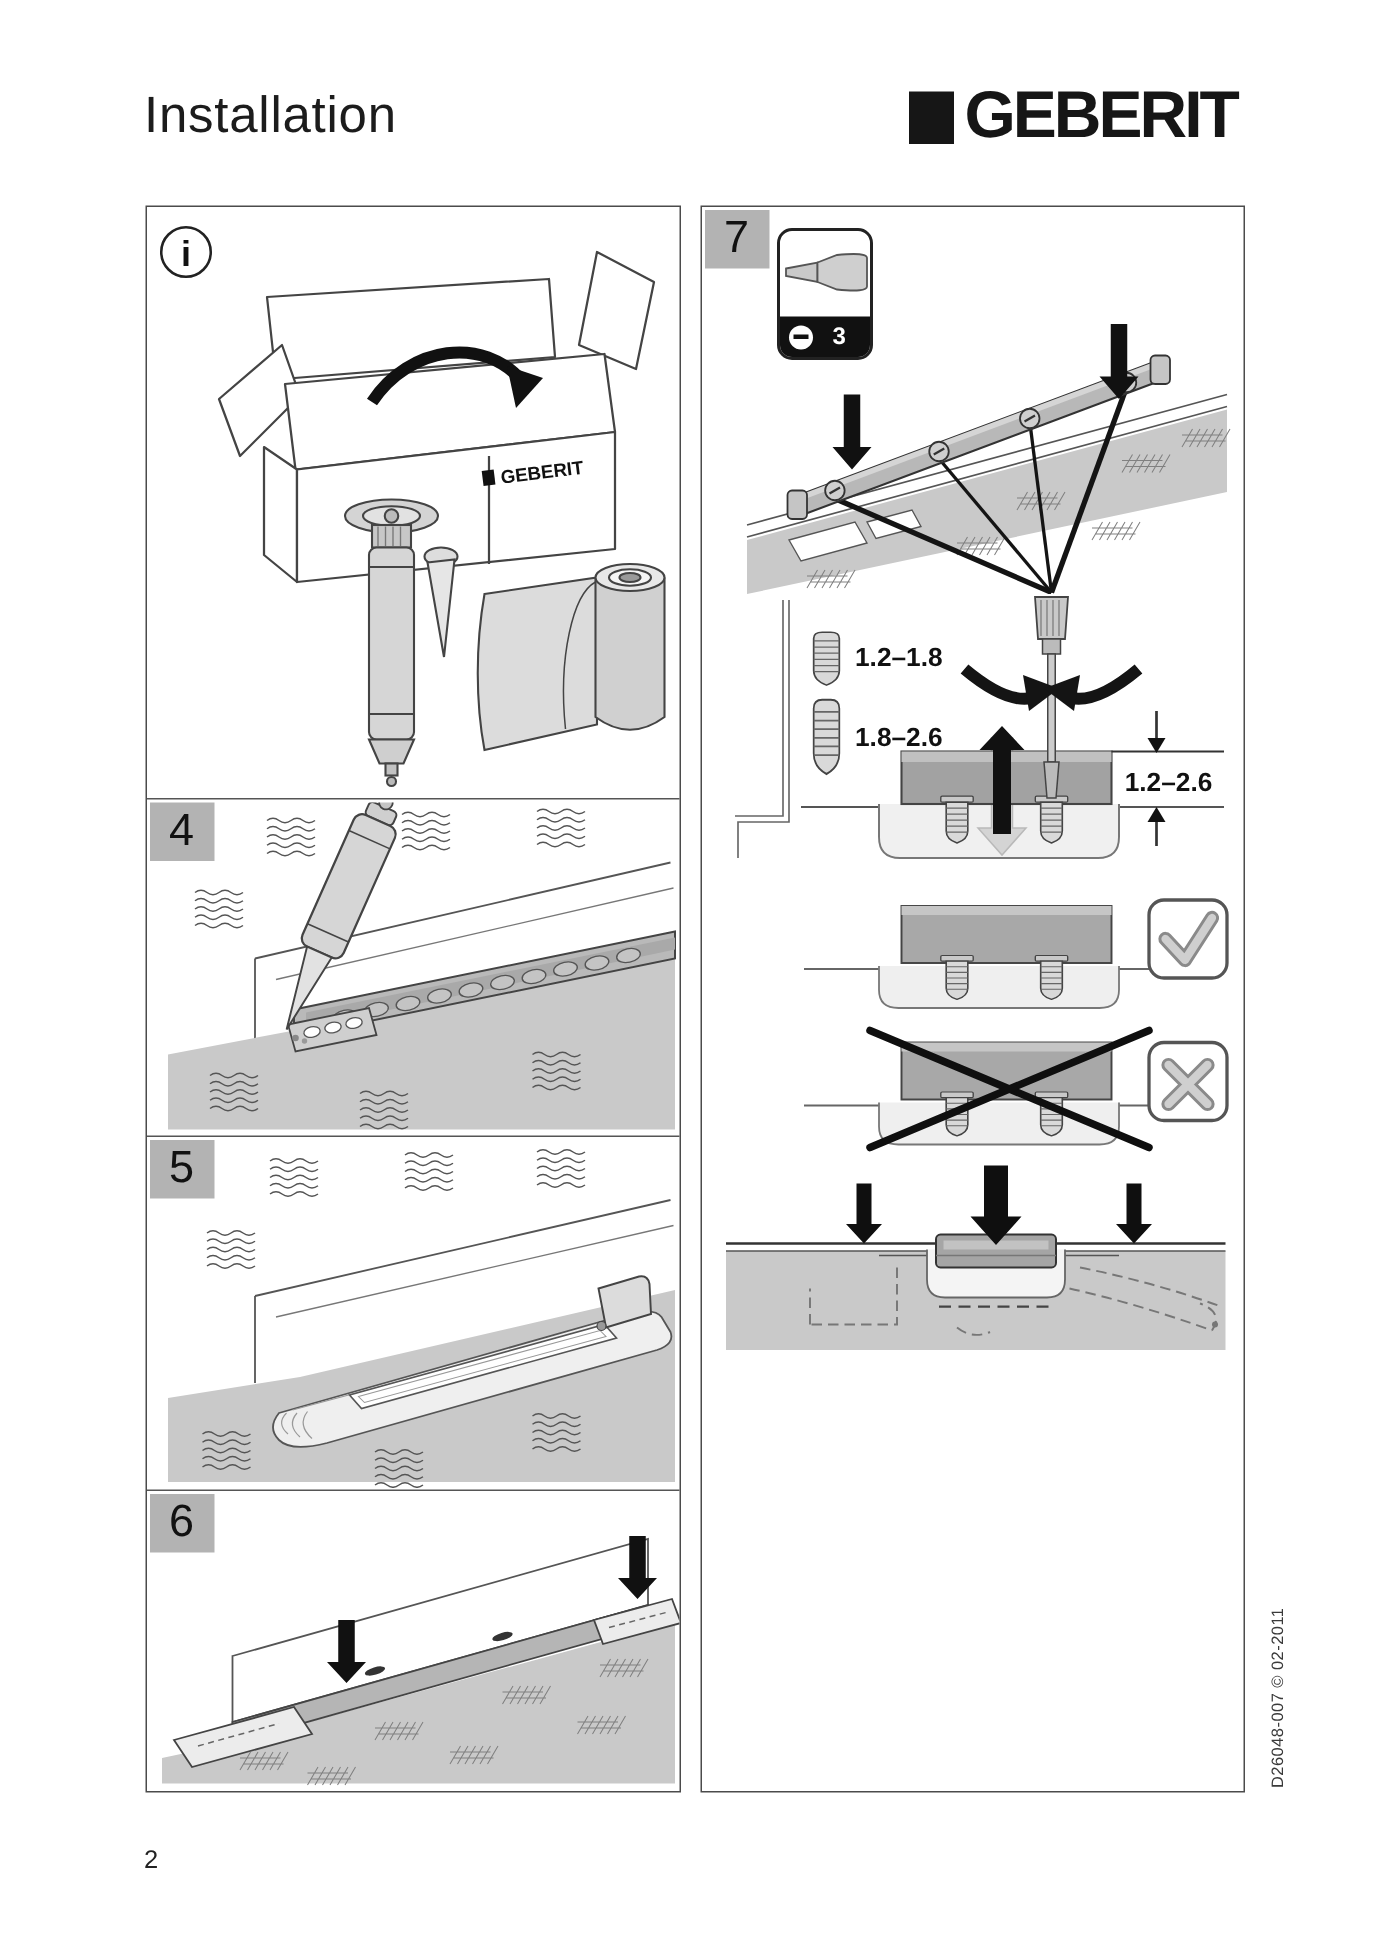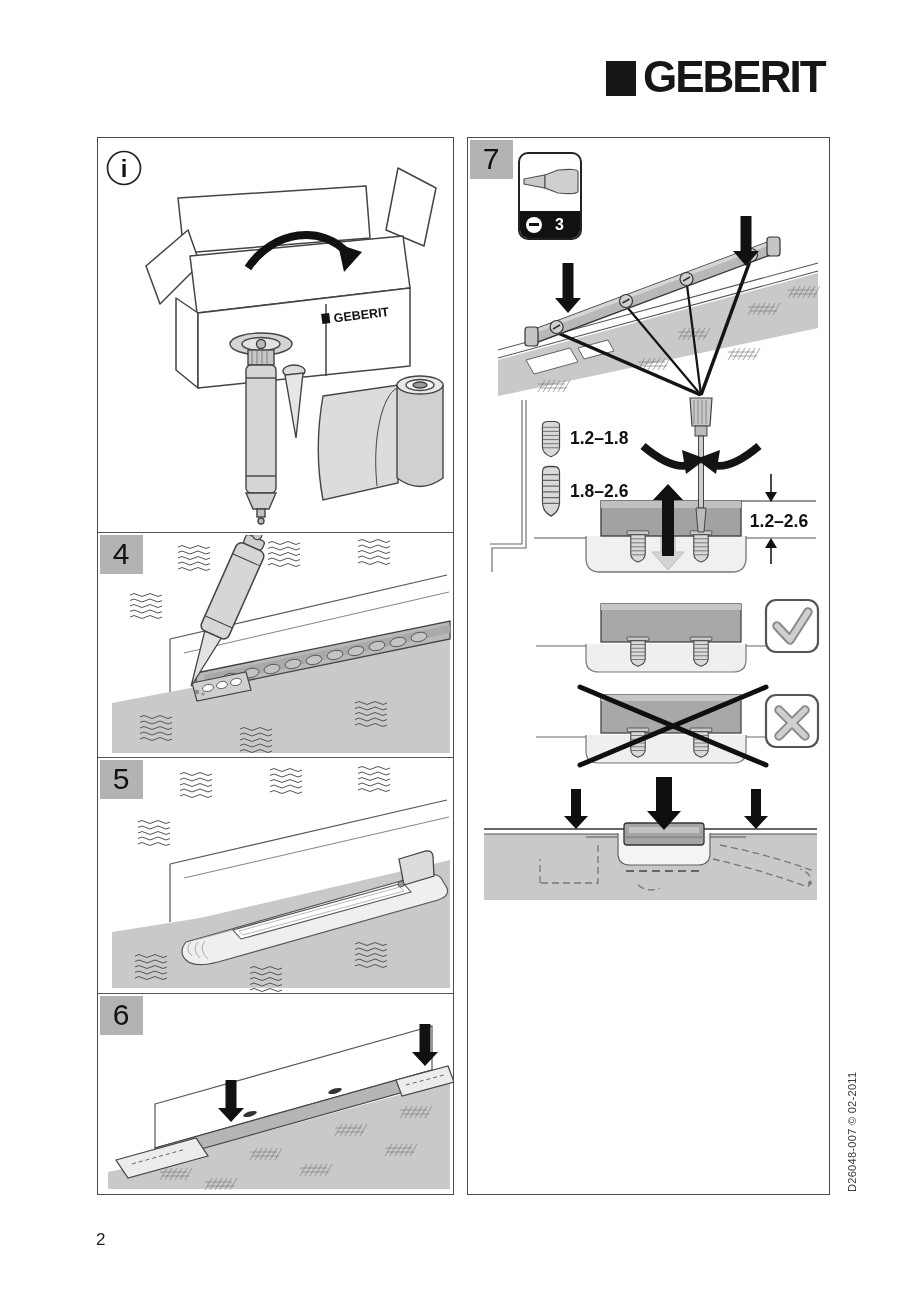--- a/index.html
+++ b/index.html
@@ -30,20 +30,21 @@
   .doc-ref{position:absolute;left:846px;top:1192px;transform:rotate(-90deg);
            transform-origin:0 0;font-size:11px;color:#3a3a3a;letter-spacing:.3px;white-space:nowrap;}
   svg{display:block;}
   text{font-family:"Liberation Sans",sans-serif;}
 </style>
 </head>
 <body>
 
 <div class="page">
 
+  <div class="hdr-title">Installation</div>
   <div class="logo">
     <div class="logo-sq"></div>
     <div class="logo-text">GEBERIT</div>
   </div>
 
   <div class="col-box left-box">
 
     <div class="section" style="height:394px;">
       <svg width="353" height="392" viewBox="0 0 353 392">
 

